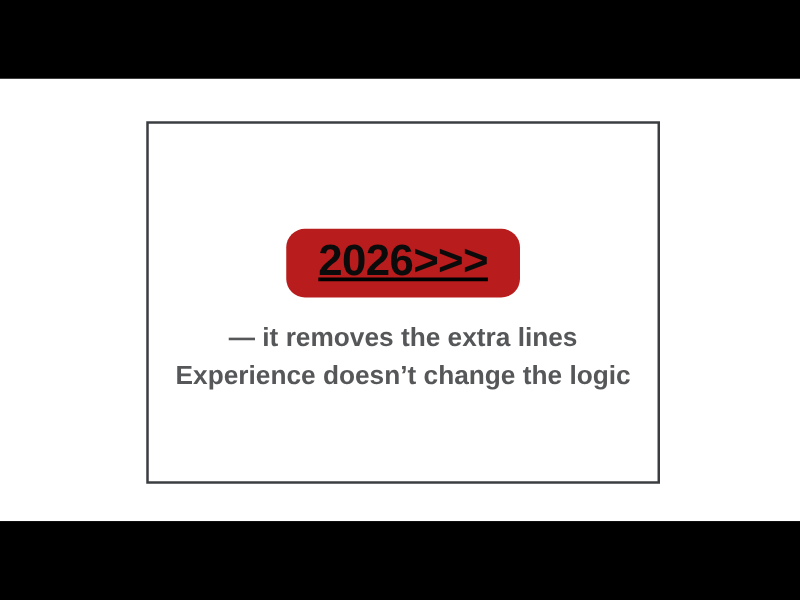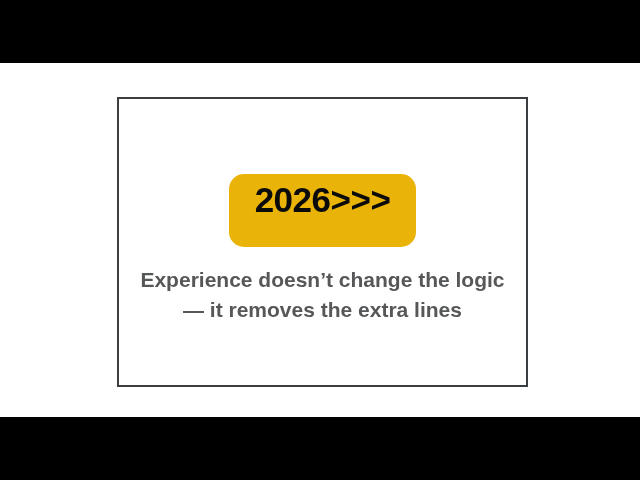--- a/index.html
+++ b/index.html
@@ -63,24 +63,25 @@
     justify-content: center;
     padding-top: 16px;
     box-sizing: border-box;
   }
 
   
   .year-badge {
     display: inline-flex;
     align-items: center;
     justify-content: center;
-    background: #eab308;
+    background: #b91c1c;
     border-radius: 15px;
-    padding: 6px 26px 26px 26px;
+    padding: 6px 26px 8px 26px;
     margin-bottom: 18px;
+    text-decoration: underline;
   }
   .year-badge-text {
     font-family: "Liberation Sans", sans-serif;
     font-size: 35px;
     font-weight: bold;
     color: #0b0b0b;
     letter-spacing: -0.5px;
     line-height: 1.15;
     white-space: nowrap;
   }
@@ -109,22 +110,22 @@
   <div class="canvas">
 
     <div class="slide-card">
       <div class="slide-inner">
 
         <div class="year-badge">
           <span class="year-badge-text">2026&gt;&gt;&gt;</span>
         </div>
 
         <div class="caption">
+          <span class="caption-line">— it removes the extra lines</span>
           <span class="caption-line">Experience doesn’t change the logic</span>
-          <span class="caption-line">— it removes the extra lines</span>
         </div>
 
       </div>
     </div>
 
   </div>
 
   <div class="letterbox-bar letterbox-bottom"></div>
 
 </div>

